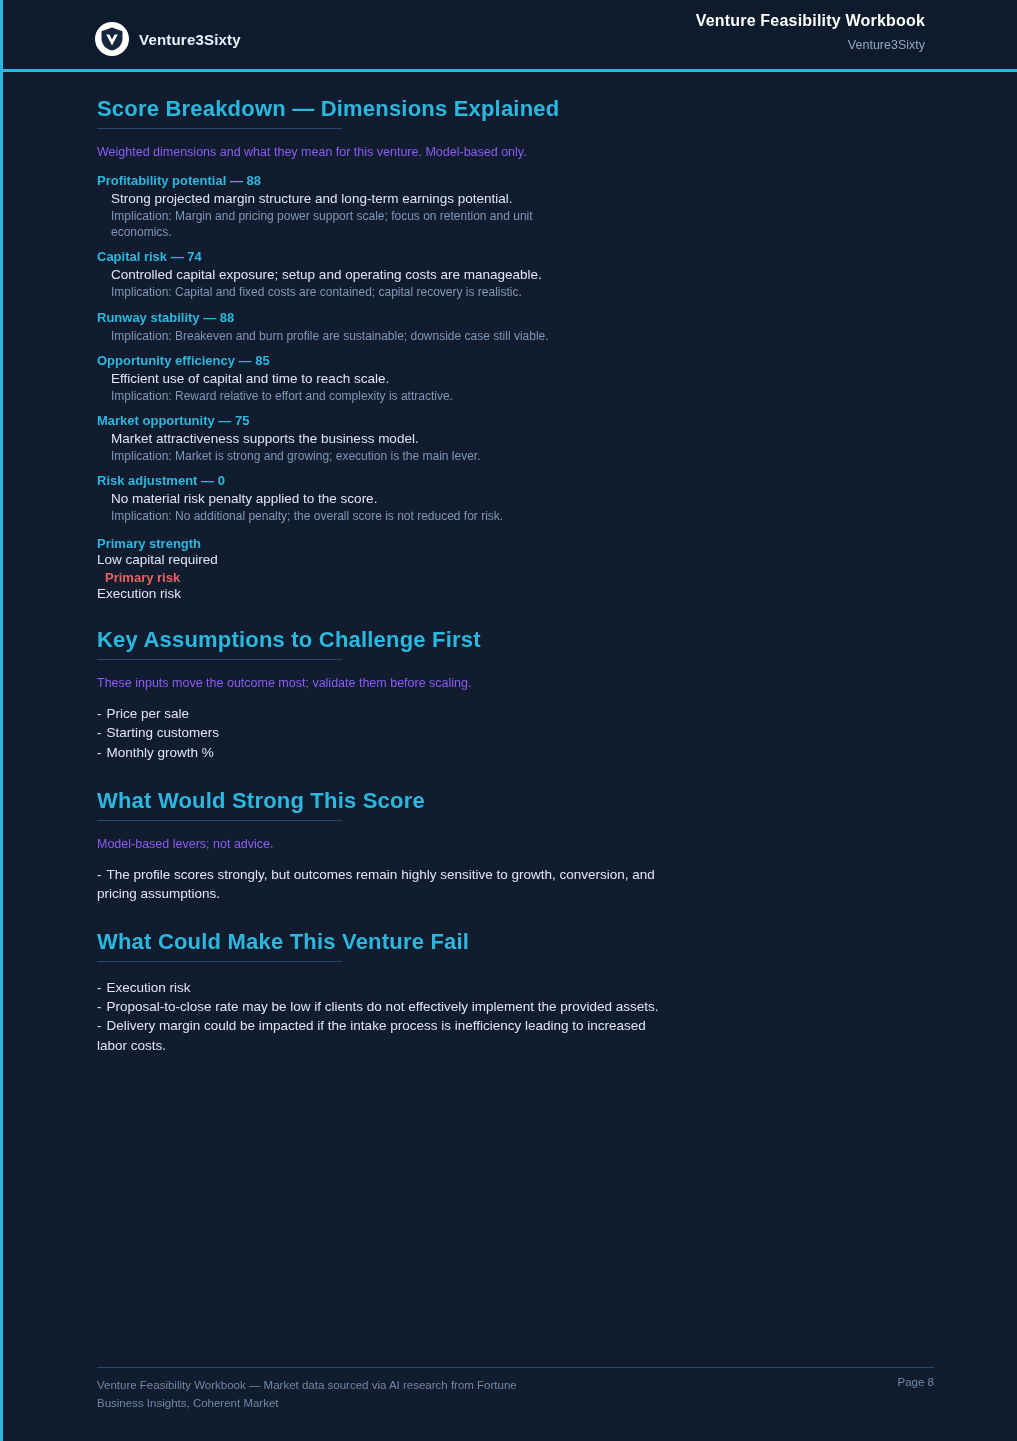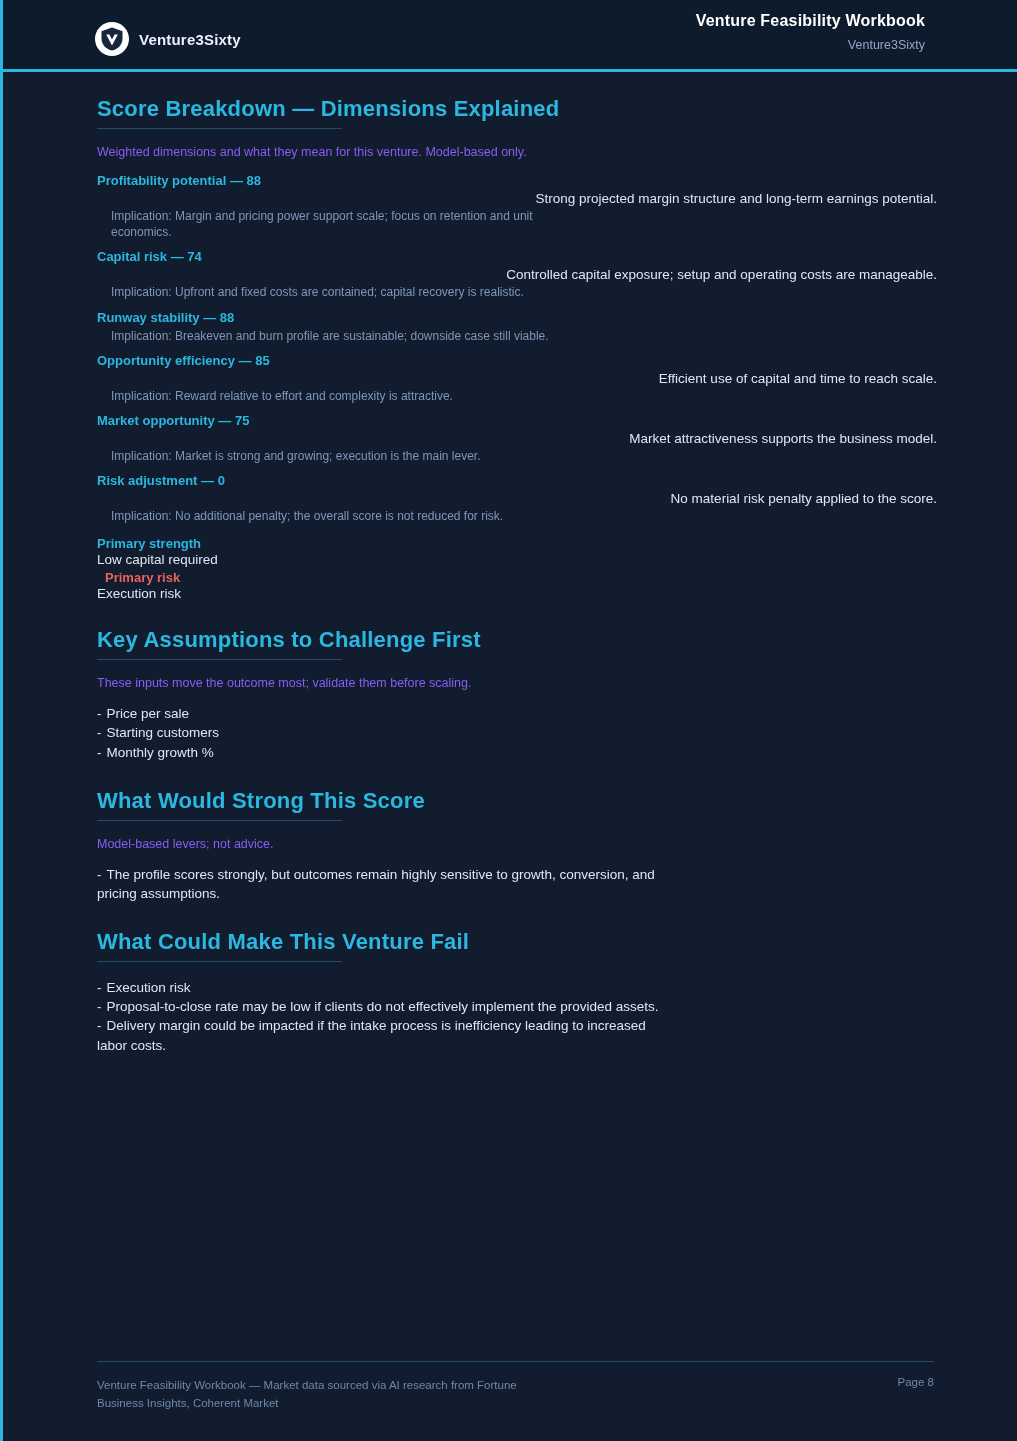--- a/index.html
+++ b/index.html
@@ -104,21 +104,20 @@
     font-size: 13px;
     font-weight: bold;
     color: #2bb8e0;
     margin-bottom: 3px;
   }
   .dim-desc {
     font-size: 13.5px;
     color: #dfe7f2;
     margin-left: 14px;
     margin-bottom: 2px;
-    text-align: right;
   }
   .dim-impl {
     font-size: 12px;
     color: #7f97b6;
     margin-left: 14px;
     margin-bottom: 9px;
     max-width: 470px;
     line-height: 1.35;
   }
   .strength-title {
@@ -158,21 +157,21 @@
     max-width: 580px;
   }
   .bullets li .dash { margin-right: 5px; }
   
   .footer {
     position: absolute;
     left: 94px;
     right: 83px;
     bottom: 28px;
     border-top: 1px solid #24496a;
-    padding-top: 14px;
+    padding-top: 8px;
   }
   .footer-inner {
     display: flex;
     justify-content: space-between;
     align-items: flex-start;
   }
   .footer-left {
     font-size: 11.5px;
     color: #6f88a8;
     line-height: 1.62;
@@ -211,21 +210,21 @@
     <p class="intro">Weighted dimensions and what they mean for this venture. Model-based only.</p>
 
     <div class="dim">
       <div class="dim-title">Profitability potential — 88</div>
       <div class="dim-desc">Strong projected margin structure and long-term earnings potential.</div>
       <div class="dim-impl">Implication: Margin and pricing power support scale; focus on retention and unit economics.</div>
     </div>
     <div class="dim">
       <div class="dim-title">Capital risk — 74</div>
       <div class="dim-desc">Controlled capital exposure; setup and operating costs are manageable.</div>
-      <div class="dim-impl">Implication: Upfront and fixed costs are contained; capital recovery is realistic.</div>
+      <div class="dim-impl">Implication: Capital and fixed costs are contained; capital recovery is realistic.</div>
     </div>
     <div class="dim">
       <div class="dim-title">Runway stability — 88</div>
       <div class="dim-impl">Implication: Breakeven and burn profile are sustainable; downside case still viable.</div>
     </div>
     <div class="dim">
       <div class="dim-title">Opportunity efficiency — 85</div>
       <div class="dim-desc">Efficient use of capital and time to reach scale.</div>
       <div class="dim-impl">Implication: Reward relative to effort and complexity is attractive.</div>
     </div>

